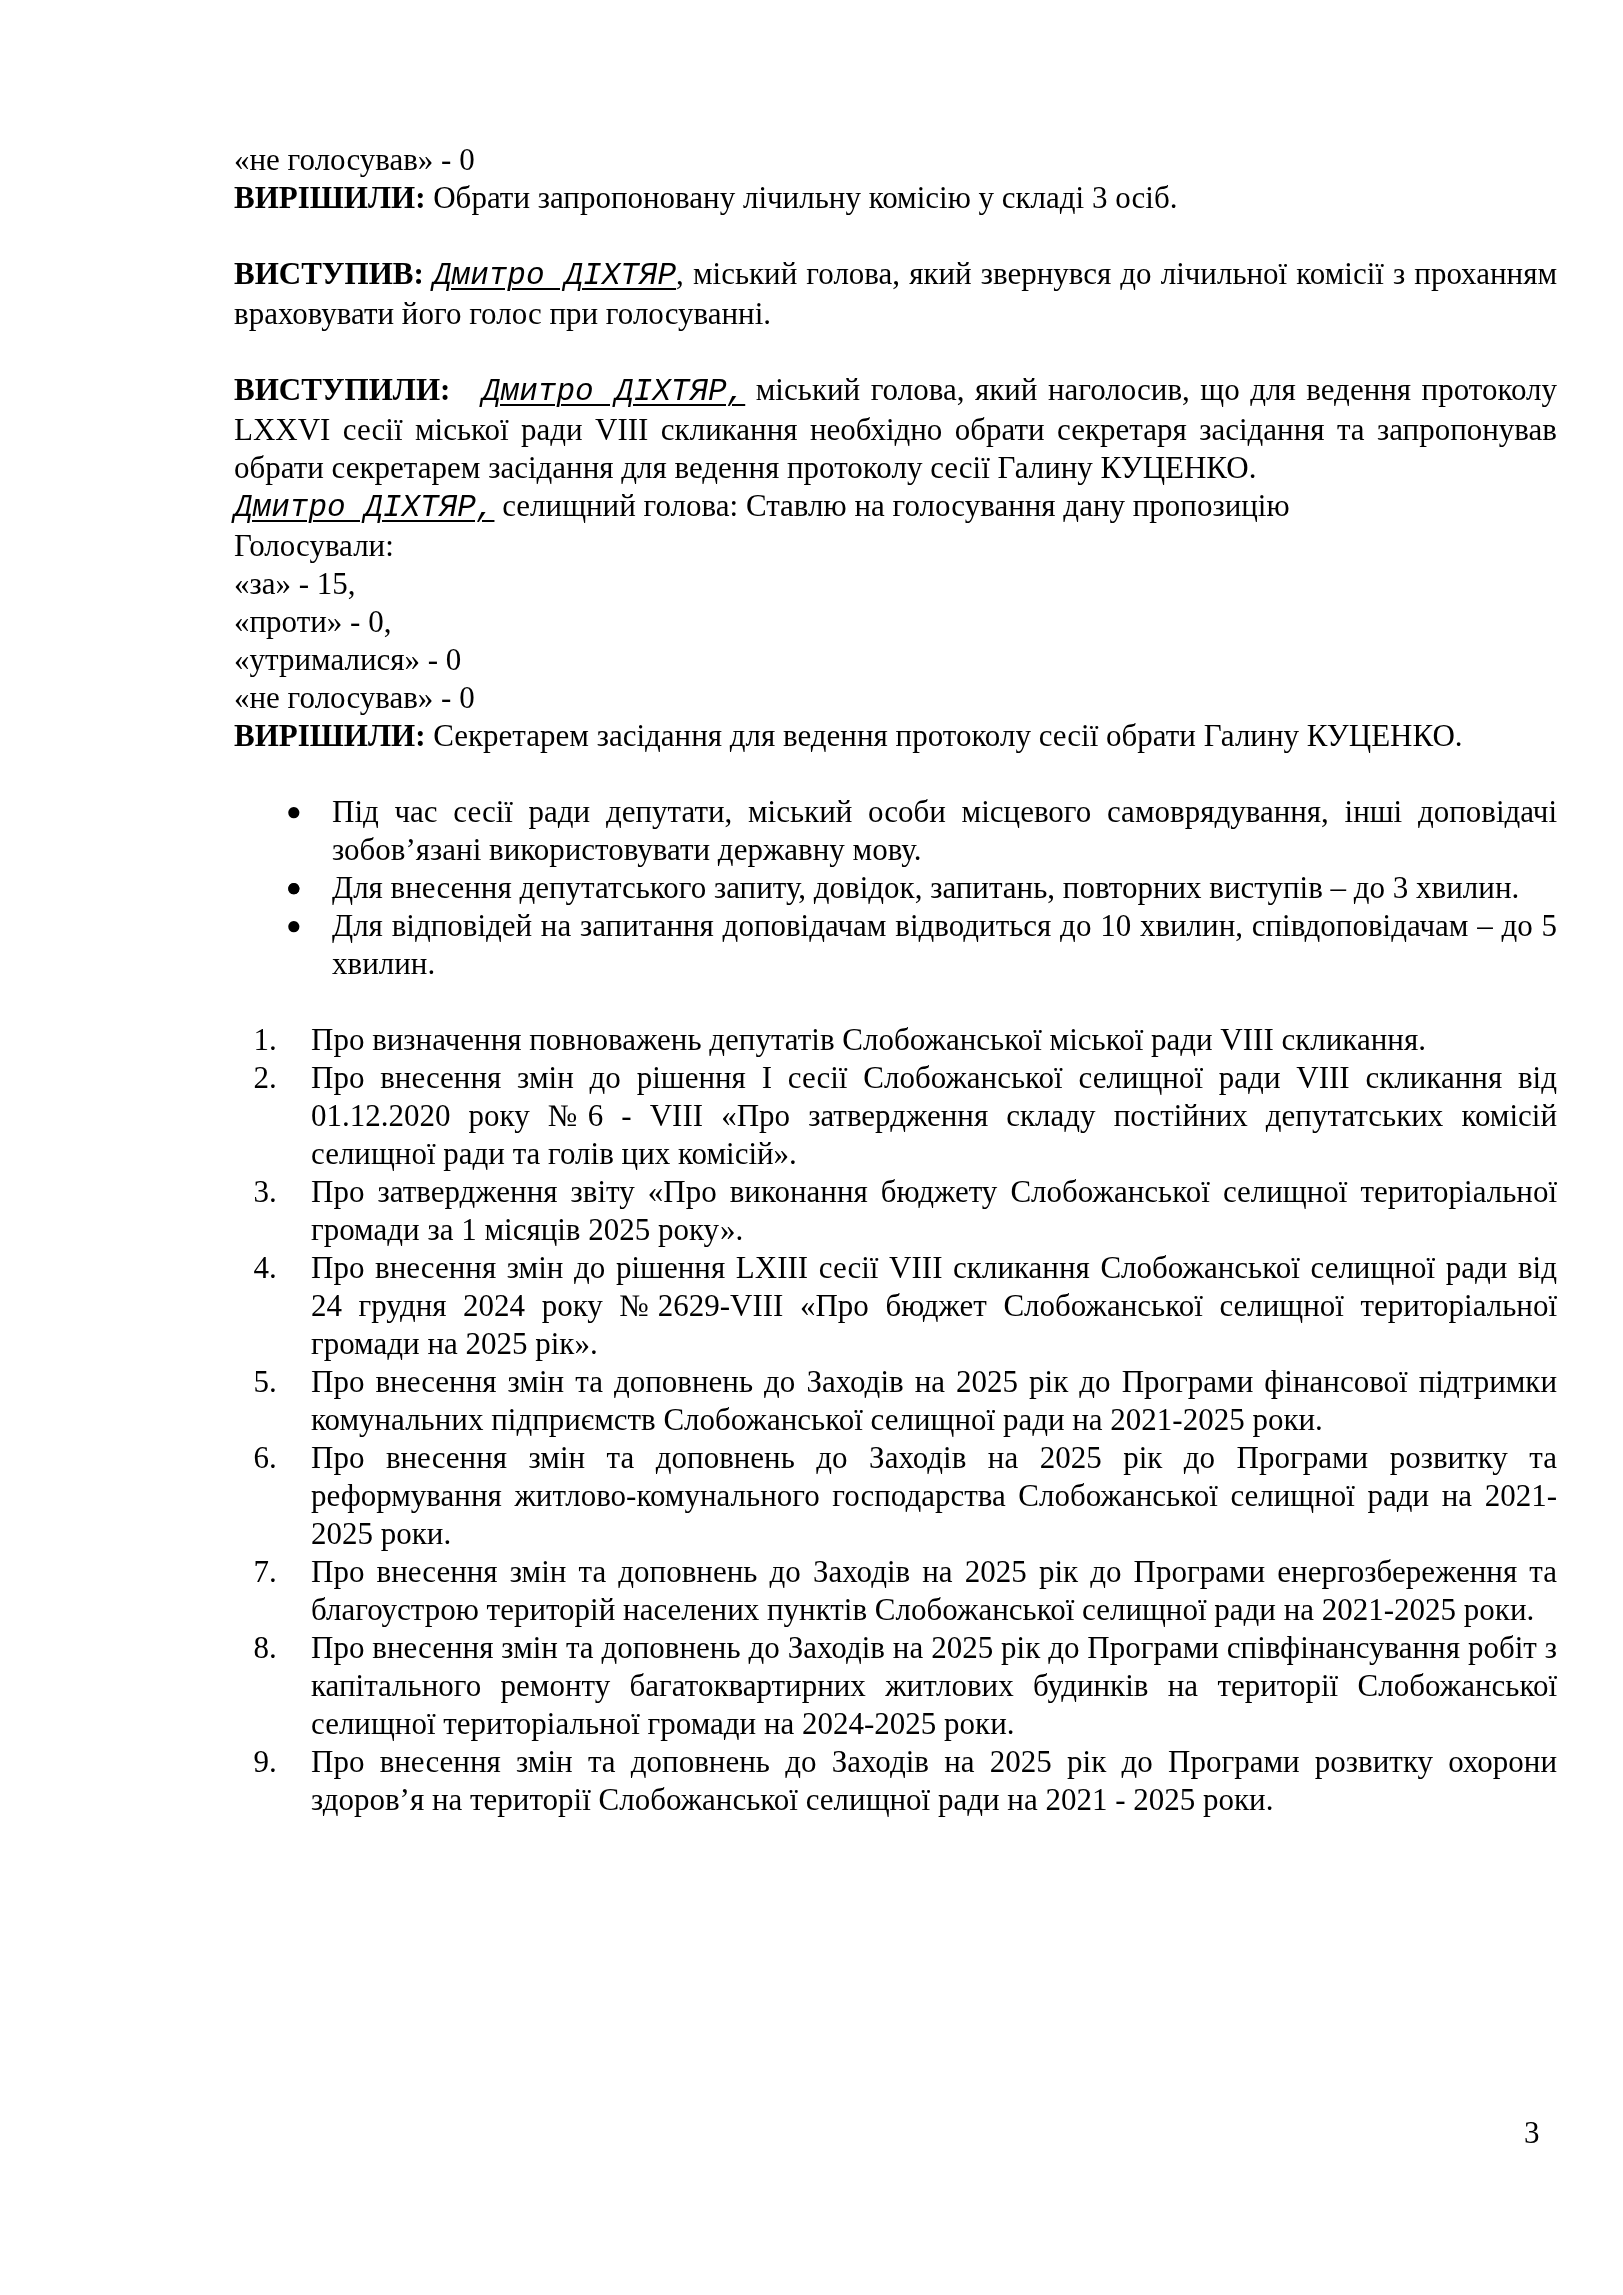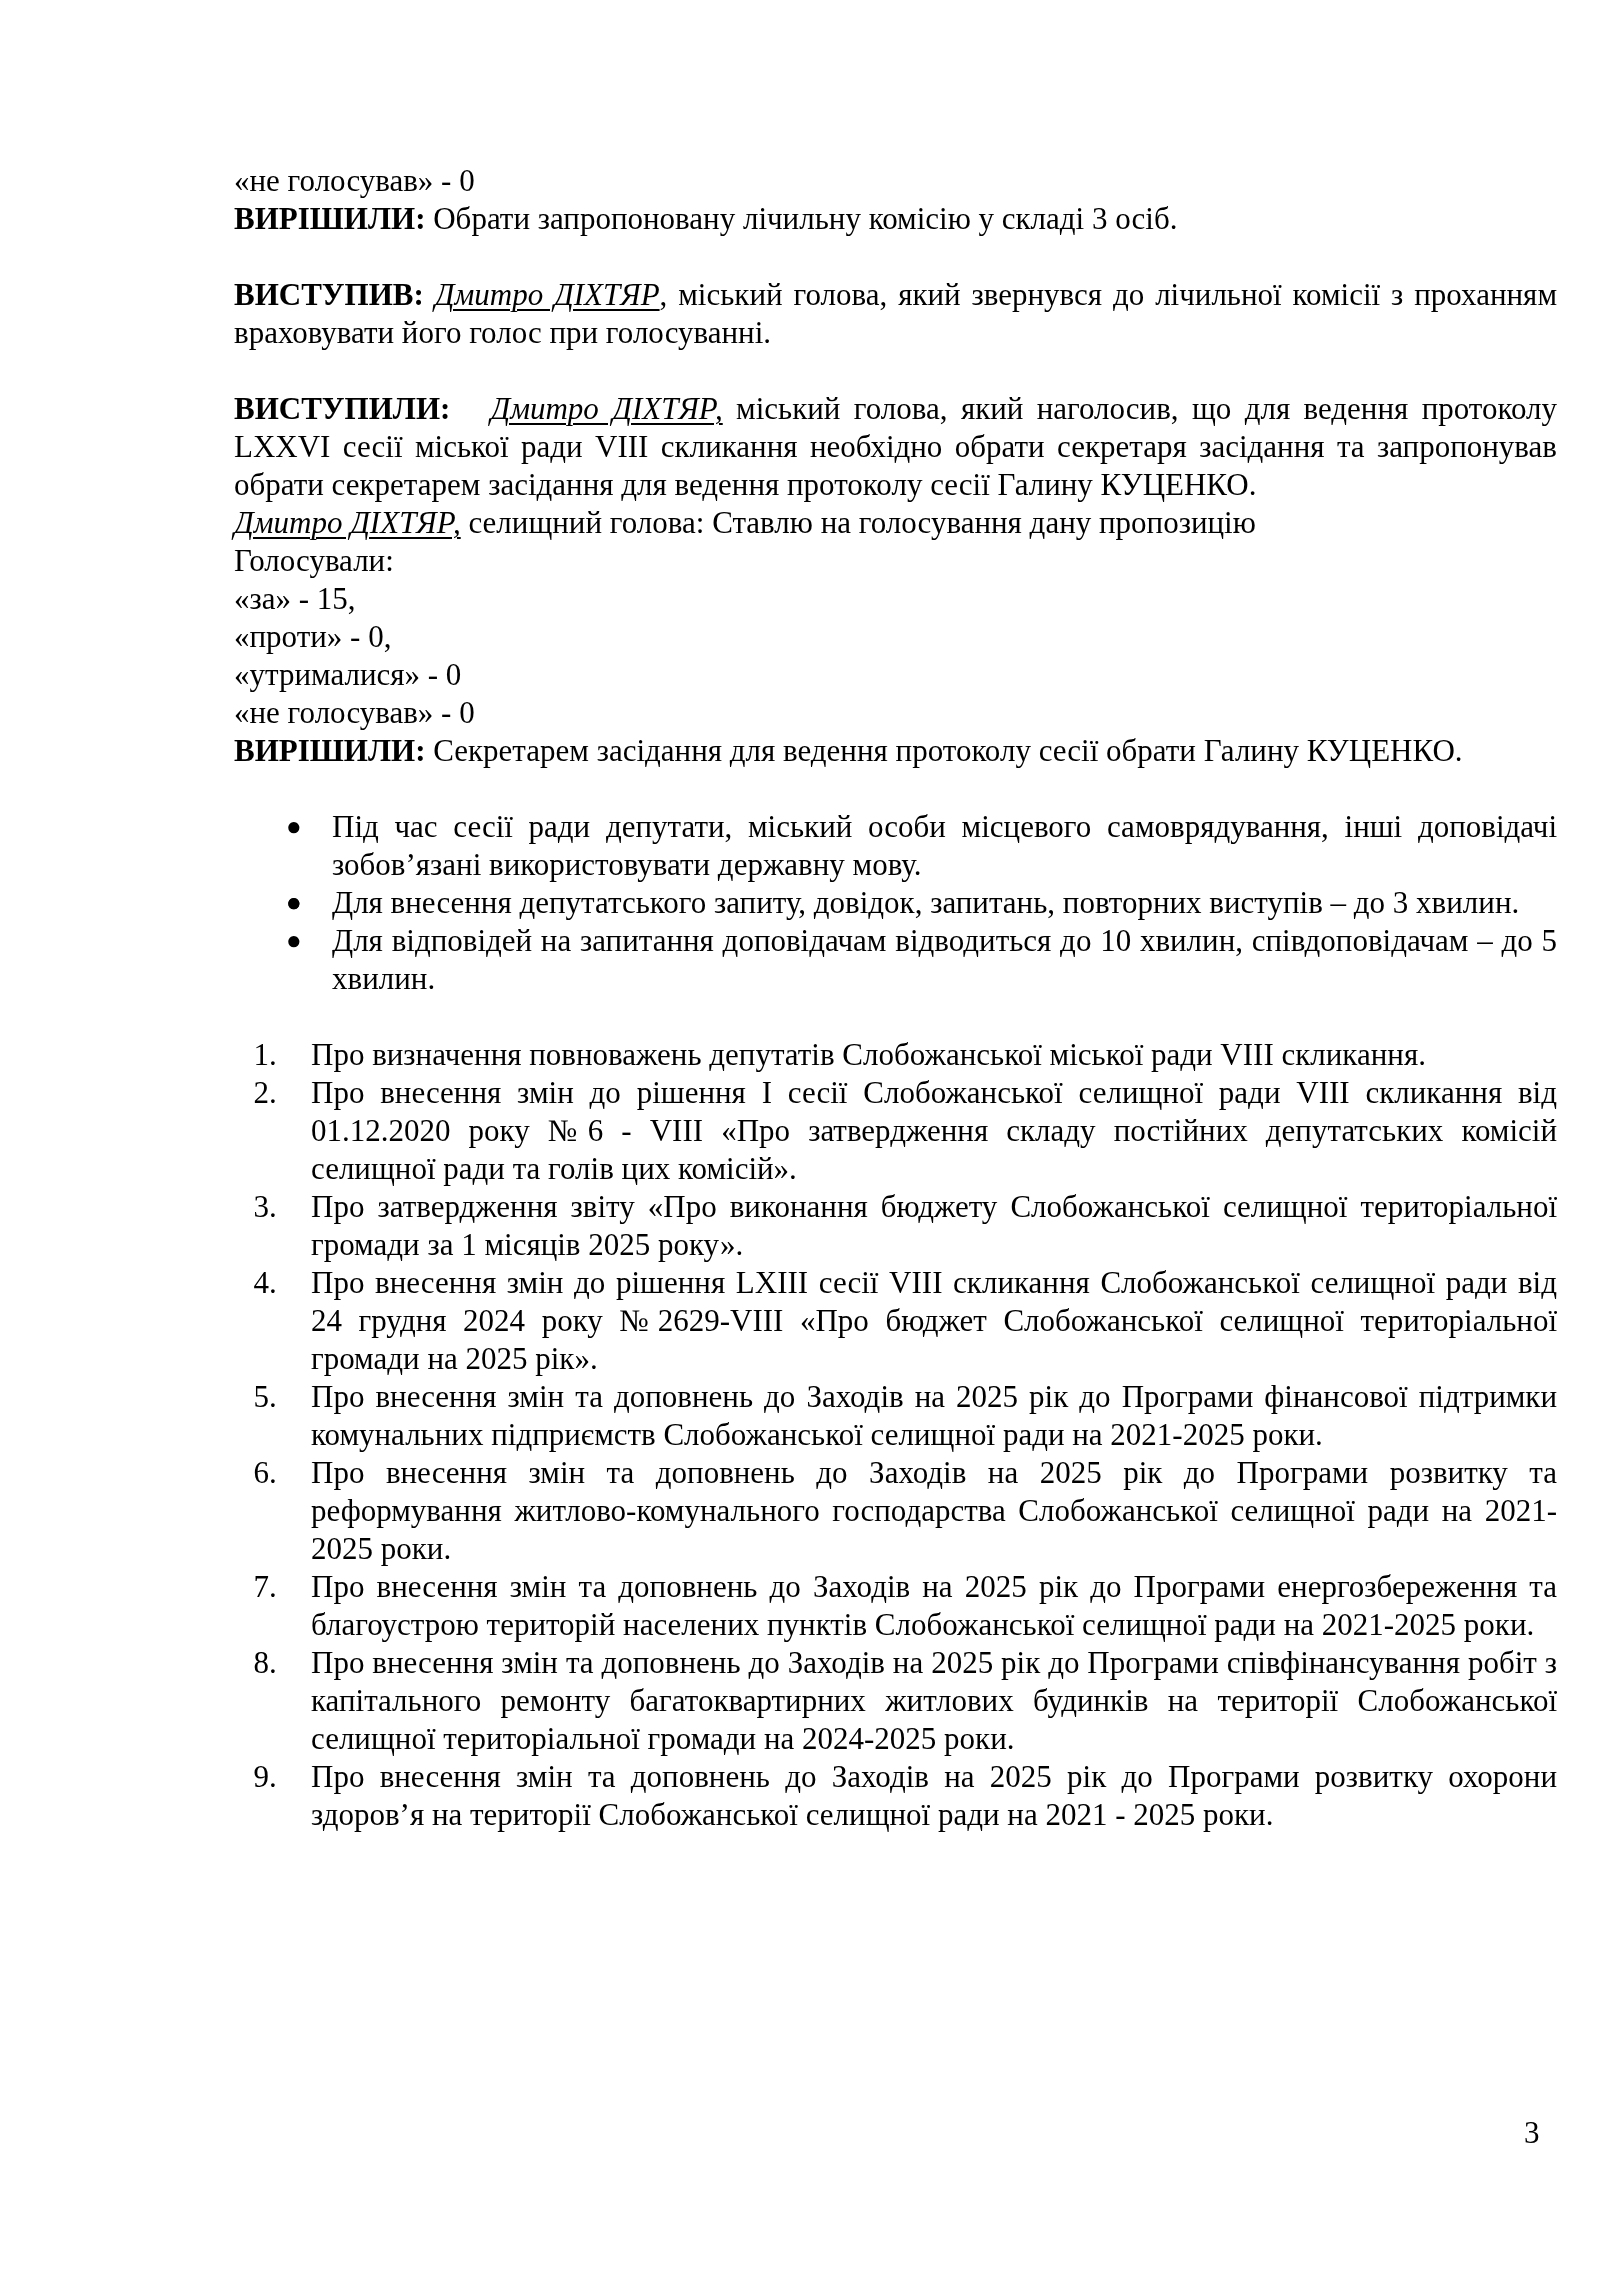--- a/index.html
+++ b/index.html
@@ -11,37 +11,38 @@
       width: 1623px;
       height: 2295px;
       position: relative;
       overflow: hidden;
       font-family: "Liberation Serif", "DejaVu Serif", serif;
       color: #000000;
     }
     .page {
       position: absolute;
       left: 234px;
-      top: 162px;
+      top: 141px;
       width: 1323px;
       font-size: 31px;
       line-height: 38px;
     }
     .line { display: block; }
     .just {
       text-align: justify;
       text-align-last: left;
     }
     .gap { height: 38px; }
     .label { font-weight: bold; margin-top: 22px; }
     .speaker {
       font-style: italic;
       text-decoration: underline;
       text-decoration-thickness: 2px;
       text-underline-offset: 3.9px;
+      font-family: Liberation Mono, monospace;
     }
     ul.bullets {
       list-style: none;
       margin: 0;
       padding: 0;
     }
     ul.bullets li {
       position: relative;
       padding-left: 98px;
       text-align: justify;

